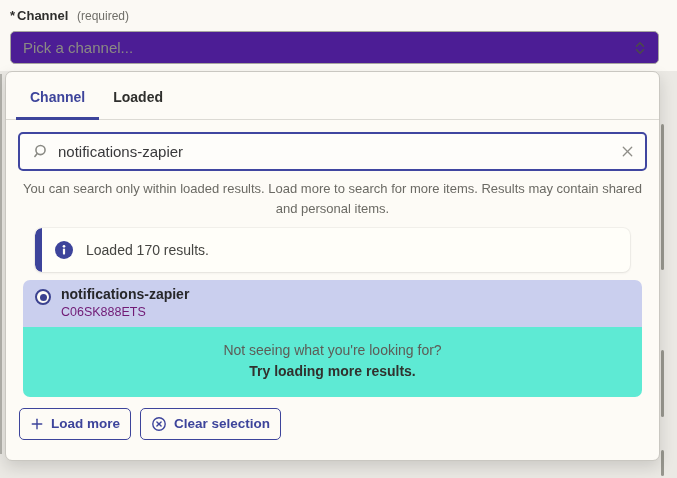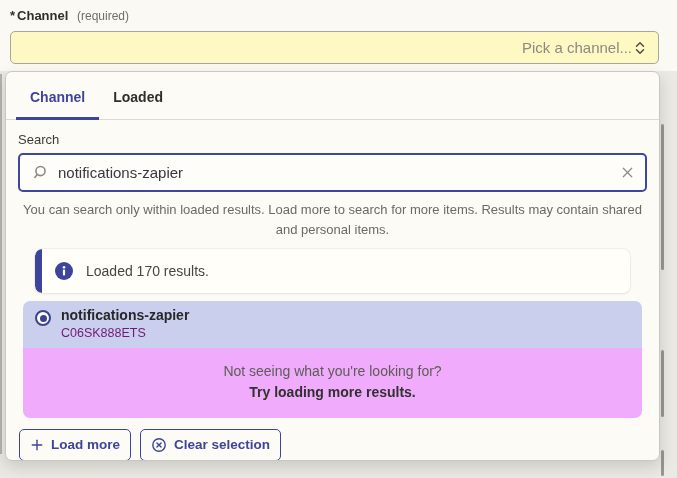--- a/index.html
+++ b/index.html
@@ -19,21 +19,21 @@
   .t3 { top:450px; height:26px; }
 
   
   .field { position:absolute; left:0; top:0; width:677px; padding:8px 18px 7px 10px; background:#fbf9f4; }
   .field-label { font-size:13px; }
   .field-label .lbl { font-weight:bold; color:#2e2e2c; }
   .field-label .req { font-weight:bold; color:#2e2e2c; margin-right:2px; }
   .field-label .reqtext { font-size:12px; color:#6f6e68; margin-left:5px; font-weight:normal; }
   .select {
     margin-top:8px; height:33px; border:1px solid #a7a6a0; border-radius:5px;
-    background:#fef9c3; display:flex; align-items:center; justify-content:flex-end;
+    background:#4c1d95; display:flex; align-items:center; justify-content:space-between;
     padding:0 10px 0 12px; cursor:pointer;
   }
   .select .placeholder { font-size:15px; color:#8b8a84; }
 
   
   .panel {
     position:absolute; left:5px; top:71px; width:655px; height:390px;
     background:#fdfbf6; border:1px solid #c9c7c1; border-radius:7px;
     box-shadow:0 6px 16px rgba(0,0,0,.14);
     overflow:hidden;
@@ -69,21 +69,21 @@
     display:flex; align-items:flex-start; gap:10px; padding:6px 12px 7px; cursor:pointer;
   }
   .radio {
     width:16px; height:16px; border-radius:50%; border:2px solid #3b4290; background:#fdfbf6;
     display:flex; align-items:center; justify-content:center; margin-top:3px; flex:0 0 auto;
   }
   .radio .dot { width:7px; height:7px; border-radius:50%; background:#3b4290; }
   .opt-title { font-size:14px; font-weight:bold; color:#27272a; line-height:1.25; }
   .opt-sub { font-size:12.5px; color:#701a75; line-height:1.3; }
   .graybox {
-    margin:0 5px; background:#f0abfc; border-radius:0 0 7px 7px;
+    margin:0 5px; background:#5eead4; border-radius:0 0 7px 7px;
     padding:15px 0 18px; text-align:center;
   }
   .gb1 { font-size:14px; color:#5d5c57; }
   .gb2 { font-size:14px; font-weight:bold; color:#31312e; margin-top:5px; }
   .actions { display:flex; gap:9px; margin:11px 0 0 1px; }
   .actions button {
     display:inline-flex; align-items:center; gap:7px;
     border:1.5px solid #3d449b; color:#3d449b; background:transparent;
     border-radius:5px; height:25px; padding:15px 10px;
     font-family:inherit; font-size:13.5px; font-weight:bold; cursor:pointer;
@@ -115,21 +115,20 @@
   </div>
 </div>
 
 <div class="panel">
   <div class="tabs">
     <div class="tab active">Channel</div>
     <div class="tab">Loaded</div>
   </div>
 
   <div class="content">
-    <div class="search-label">Search</div>
 
     <div class="search-box">
       <span>
         <svg width="17" height="17" viewBox="0 0 16 16" fill="none" stroke="#8a8a84" stroke-width="1.5" stroke-linecap="round">
           <circle cx="8" cy="6.6" r="4.3"></circle>
           <line x1="4.9" y1="9.9" x2="2.7" y2="12.6"></line>
         </svg>
       </span>
       <input value="notifications-zapier" style="">
       <span class="icon-btn">

